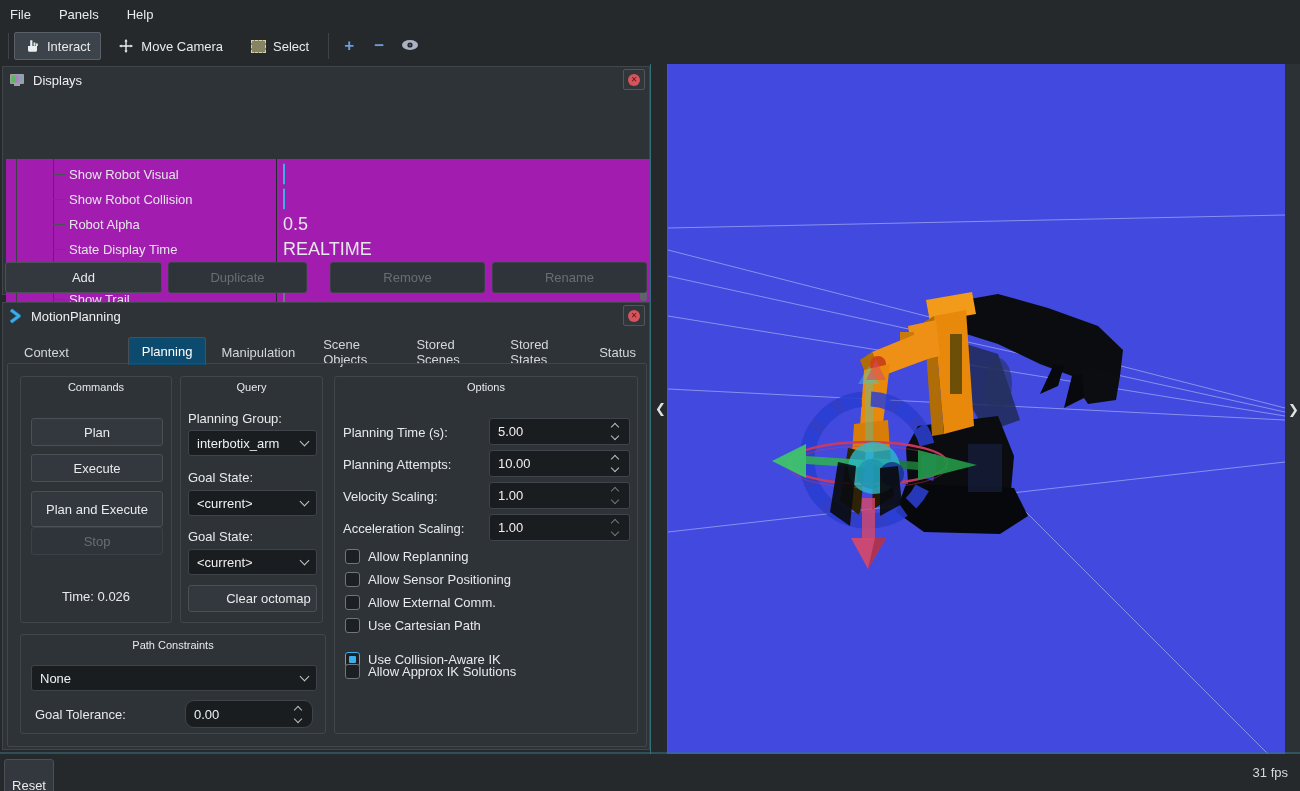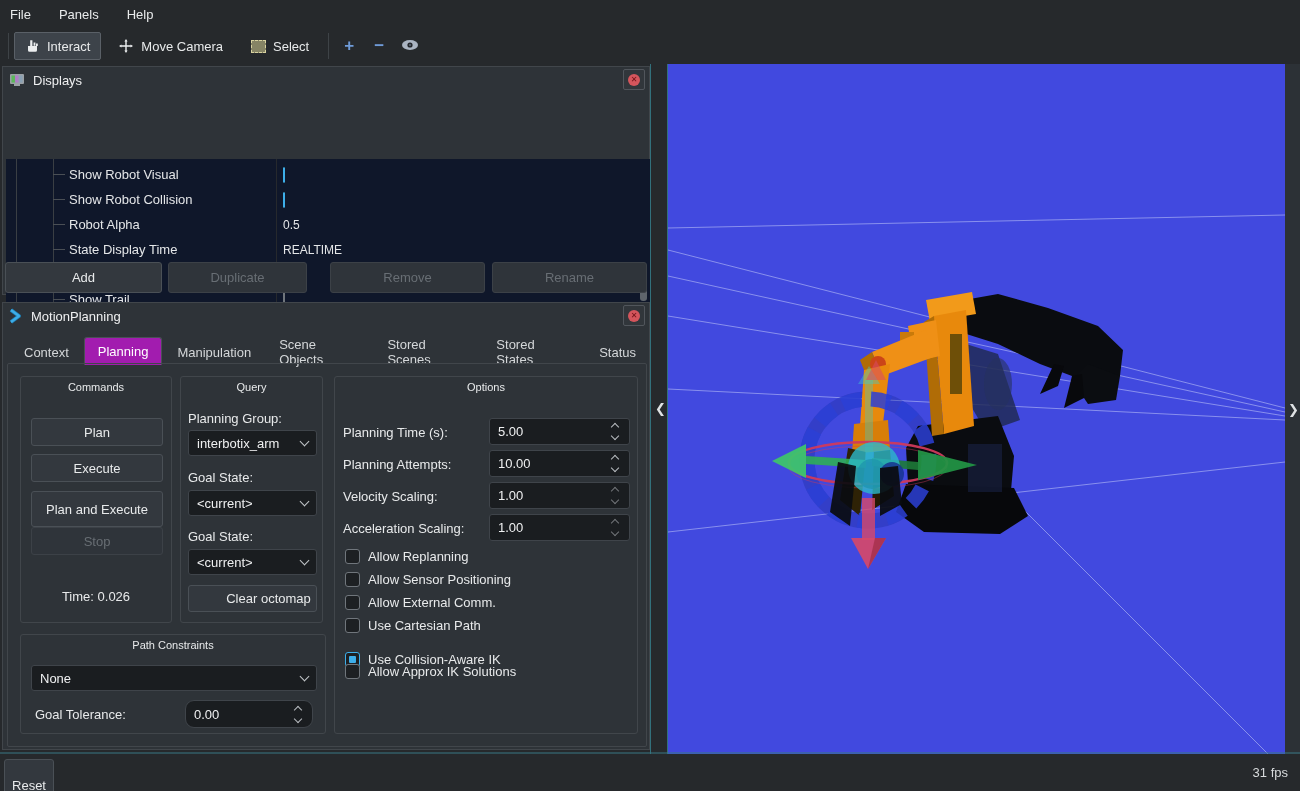--- a/index.html
+++ b/index.html
@@ -22,42 +22,42 @@
   .sel-swatch { width:15px; height:13px; background:rgba(214,207,150,.55); border:1px dashed #d8d2a0; }
 
   
   .panel { border:1px solid #41464b; background:#2e3338; }
   .panel-header { position:relative; height:26px; display:flex; align-items:center; gap:8px; padding:0 6px; }
   .panel-title { font-size:13px; color:#eff0f1; }
   .close-btn { position:absolute; right:4px; top:2px; width:22px; height:21px; border:1px solid #51565c; border-radius:2px; background:#31363b; display:flex; align-items:center; justify-content:center; }
   .close-dot { width:12px; height:12px; border-radius:50%; background:#d4555c; color:#6e1016; font-size:8px; line-height:12px; text-align:center; font-weight:bold; }
 
   
-  #tree { left:3px; top:92px; width:644px; height:165px; background:#0f172a; overflow:hidden; }
+  #tree { left:3px; top:92px; width:644px; height:165px; background:#a21caf; overflow:hidden; }
   .tree-guide-v { position:absolute; width:1px; background:#3a3f44; top:0; bottom:0; }
   .tree-row { position:absolute; left:0; width:100%; height:25px; display:flex; align-items:center; }
   .tree-tick { position:absolute; left:47px; width:12px; height:1px; background:#4a4f55; }
   .tree-label { position:absolute; left:63px; color:#e4e6e8; font-size:13px; }
-  .tree-value { position:absolute; left:277px; color:#e4e6e8; font-size:12px; }
+  .tree-value { position:absolute; left:277px; color:#e4e6e8; font-size:18px; }
   .col-sep { position:absolute; left:270px; top:0; bottom:0; width:1px; background:#26292d; }
   .scroll-track { position:absolute; right:2px; top:2px; bottom:2px; width:9px; }
   .scroll-thumb { position:absolute; right:1px; width:7px; border-radius:3px; background:#5e646b; }
 
   
   .cb { position:relative; width:15px; height:15px; border:1px solid #70767c; border-radius:3px; background:#1d2023; flex:none; }
   .cb.checked { border-color:#3daee9; }
   .cb.checked::after { content:''; position:absolute; left:3px; top:3px; right:3px; bottom:3px; background:#3daee9; border-radius:1px; }
 
   
   .btn { display:flex; align-items:center; justify-content:center; background:#33383e; border:1px solid #4a5056; border-radius:3px; color:#e8eaeb; font-size:13px; }
   .btn.disabled { color:#686e74; border-color:#3c4147; background:#2f343a; }
 
   
   .tab { display:inline-flex; align-items:center; justify-content:center; height:26px; padding:0 13px; color:#d4d7d9; font-size:13px; }
-  .tab.active { background:#a21caf; border:1px solid #4a5056; border-bottom:none; border-radius:3px 3px 0 0; height:28px; margin-top:-2px; color:#fff; }
+  .tab.active { background:#0c4a6e; border:1px solid #4a5056; border-bottom:none; border-radius:3px 3px 0 0; height:28px; margin-top:-2px; color:#fff;margin-left:44px; }
 
   
   .gbox { position:absolute; border:1px solid #41464b; border-radius:3px; }
   .gbox-title { position:absolute; top:4px; left:0; right:0; text-align:center; font-size:11px; color:#e8eaeb; }
 
   
   .field { position:absolute; display:flex; align-items:center; background:#1a1d20; border:1px solid #3f444a; border-radius:3px; color:#eff0f1; padding:0 8px; font-size:13px; }
   .field .val { flex:1; }
   .chev { width:7px; height:7px; border-right:1.6px solid #c2c6c9; border-bottom:1.6px solid #c2c6c9; transform:rotate(45deg); margin-top:-4px; flex:none; }
   .spin-arrows { display:flex; flex-direction:column; gap:3px; align-items:center; width:12px; flex:none; }

